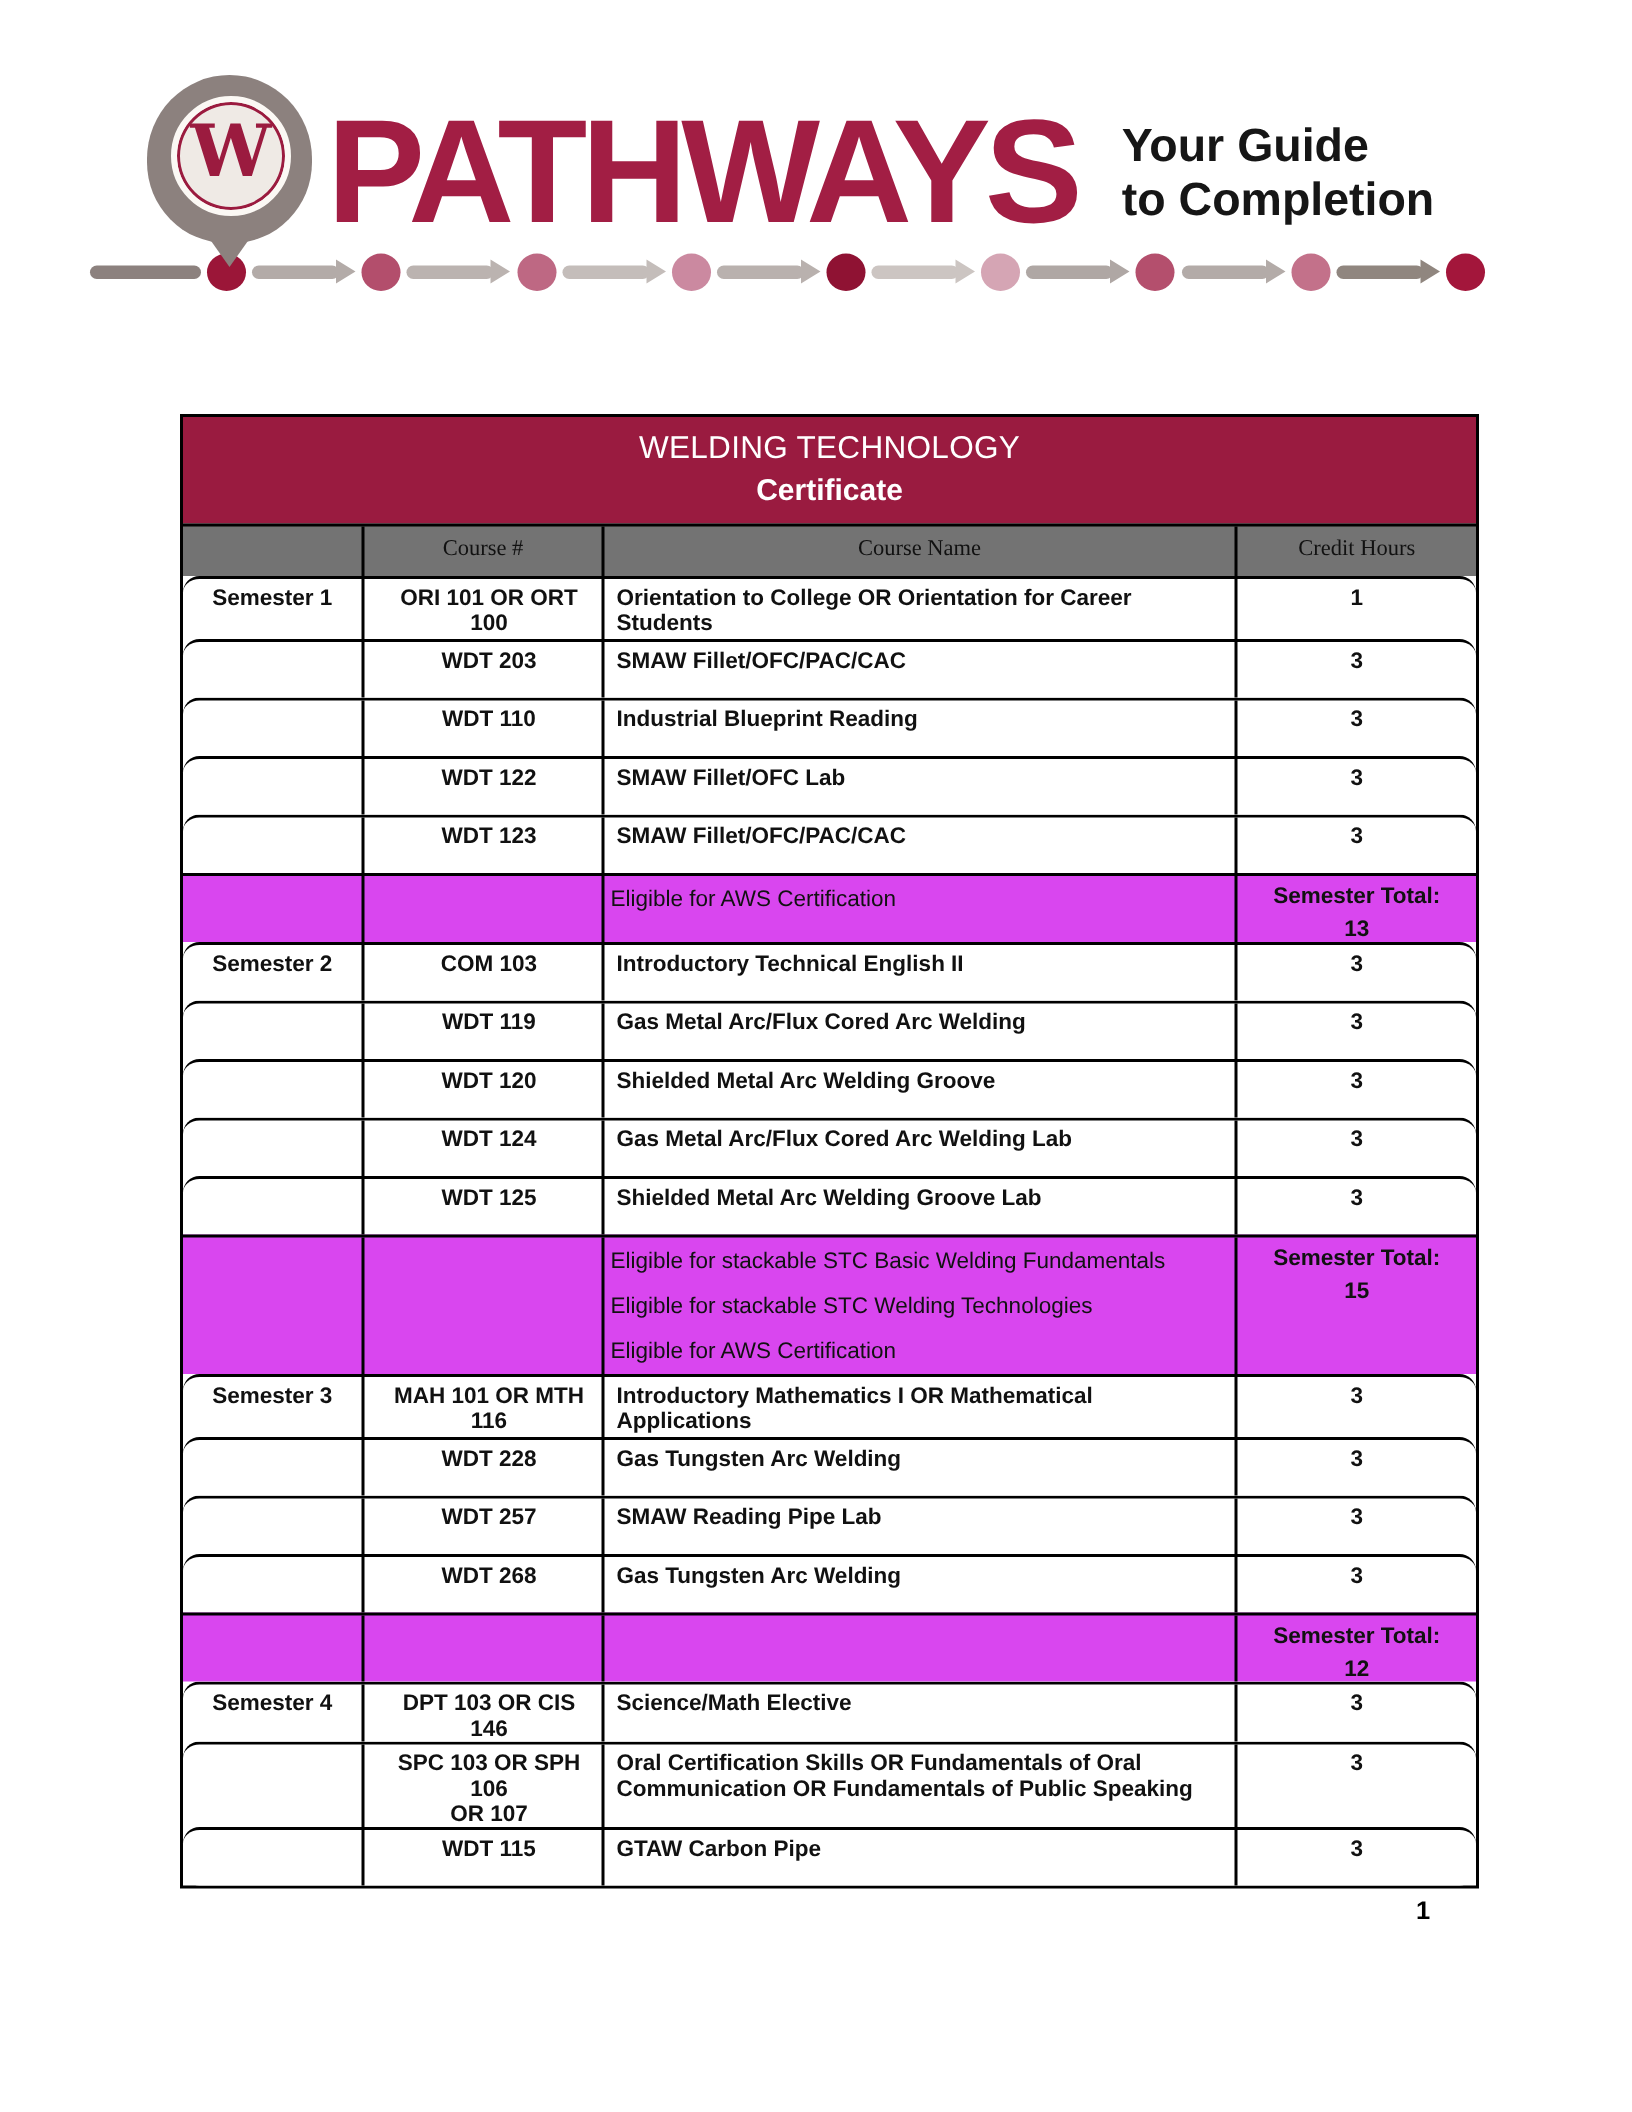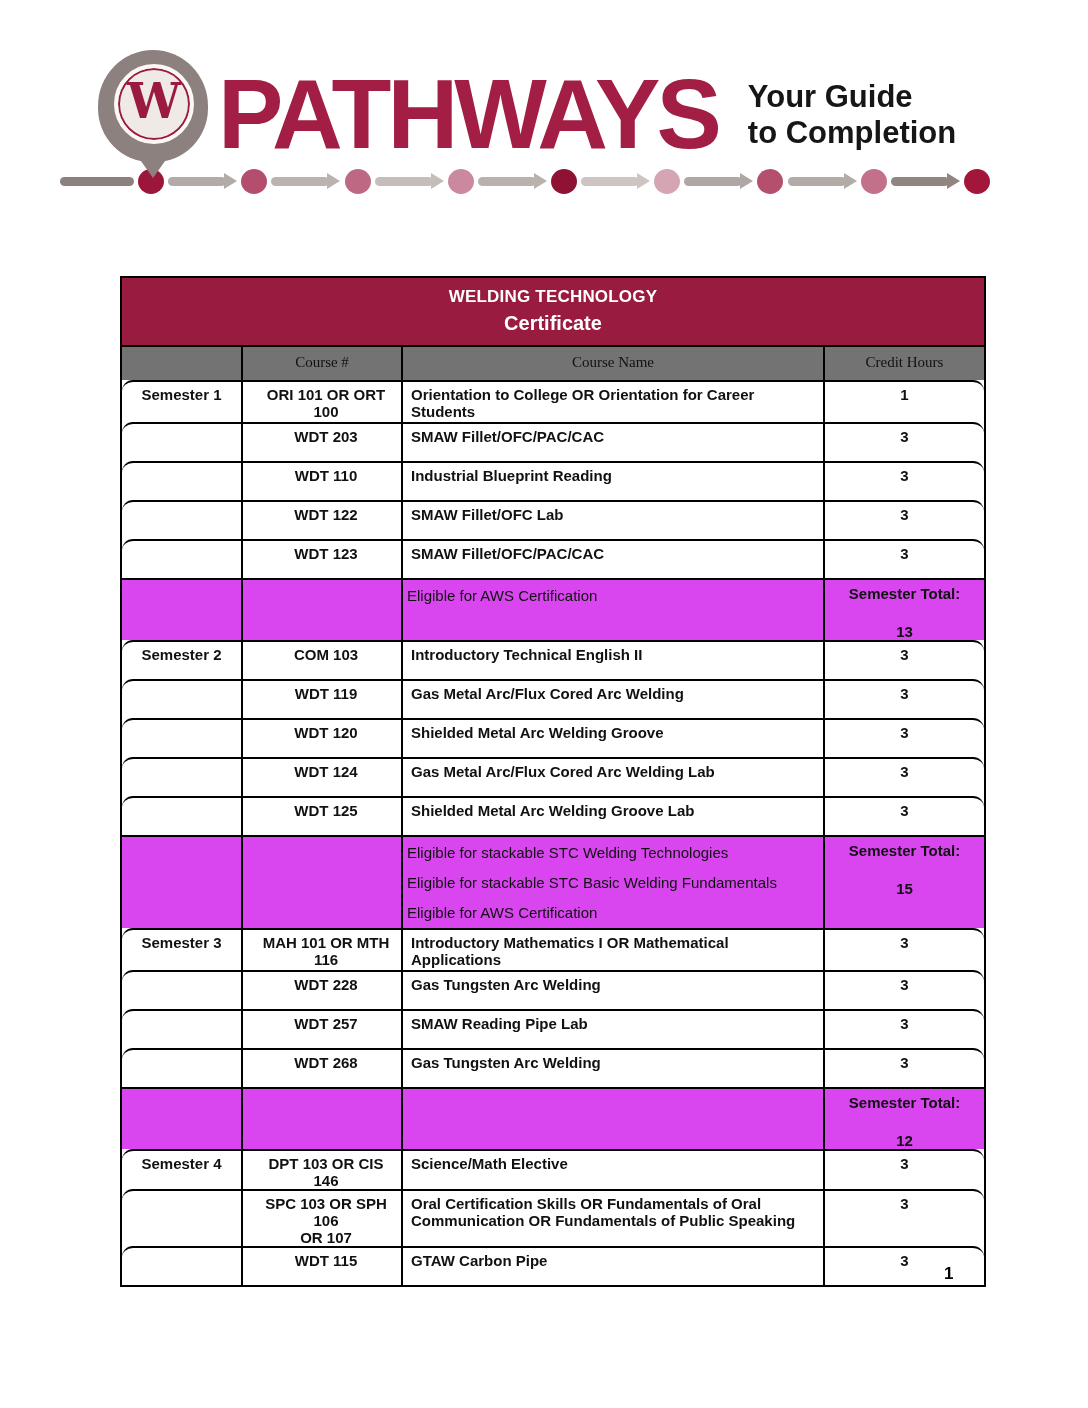--- a/index.html
+++ b/index.html
@@ -100,21 +100,21 @@
     width: 866px;
     border: 2px solid #000;
     font-size: 15px;
   }
   .table-title {
     background: #9A1B40;
     color: #ffffff;
     text-align: center;
     padding: 9px 4px 10px 4px;
   }
-  .title-l1 { font-size: 17px; font-weight: bold; letter-spacing: 0.2px; }
+  .title-l1 { font-size: 21px; font-weight: normal; letter-spacing: 0.2px; }
   .title-l2 { font-size: 20px; font-weight: bold; margin-top: 5px; }
 
   .tr {
     display: grid;
     grid-template-columns: 119px 160px 422px 161px;
     border-top: 2px solid #000;
   }
   .td { border-left: 2px solid #000; }
   .td:first-child { border-left: none; }
 
@@ -126,21 +126,21 @@
   .c-course{ text-align: center; font-weight: bold; padding: 4px 4px 0 12px; white-space: pre-line; }
   .c-name  { text-align: left;  font-weight: bold; padding: 4px 6px 2px 8px; }
   .c-cred  { text-align: center; font-weight: bold; padding-top: 4px; }
 
   .tr.summary { background: #d946ef; min-height: 46px; }
   .c-notes { padding: 7px 6px 4px 4px; font-weight: normal; }
   .c-notes p { margin: 0 0 13px 0; }
   .c-notes p:last-child { margin-bottom: 3px; }
   .c-total { text-align: center; padding-top: 5px; }
   .c-total .tlabel { font-weight: bold; }
-  .c-total .tvalue { font-weight: bold; margin-top: 21px; }
+  .c-total .tvalue { font-weight: bold; margin-top: 5px; }
 
   .page-number {
     position: absolute;
     left: 944px;
     top: 1264px;
     font-size: 17px;
     font-weight: bold;
     color: #000;
   }
 </style>
@@ -292,22 +292,22 @@
         <div class="tr course">
           <div class="td c-sem"></div>
           <div class="td c-course">WDT 125</div>
           <div class="td c-name">Shielded Metal Arc Welding Groove Lab</div>
           <div class="td c-cred">3</div>
         </div>
         <div class="tr summary">
           <div class="td c-sem"></div>
           <div class="td c-course"></div>
           <div class="td c-notes">
+            <p>Eligible for stackable STC Basic Welding Fundamentals</p>
             <p>Eligible for stackable STC Welding Technologies</p>
-            <p>Eligible for stackable STC Basic Welding Fundamentals</p>
             <p>Eligible for AWS Certification</p>
           </div>
           <div class="td c-total">
             <div class="tlabel">Semester Total:</div>
             <div class="tvalue">15</div>
           </div>
         </div>
         <div class="tr course">
           <div class="td c-sem">Semester 3</div>
           <div class="td c-course">MAH 101 OR MTH

